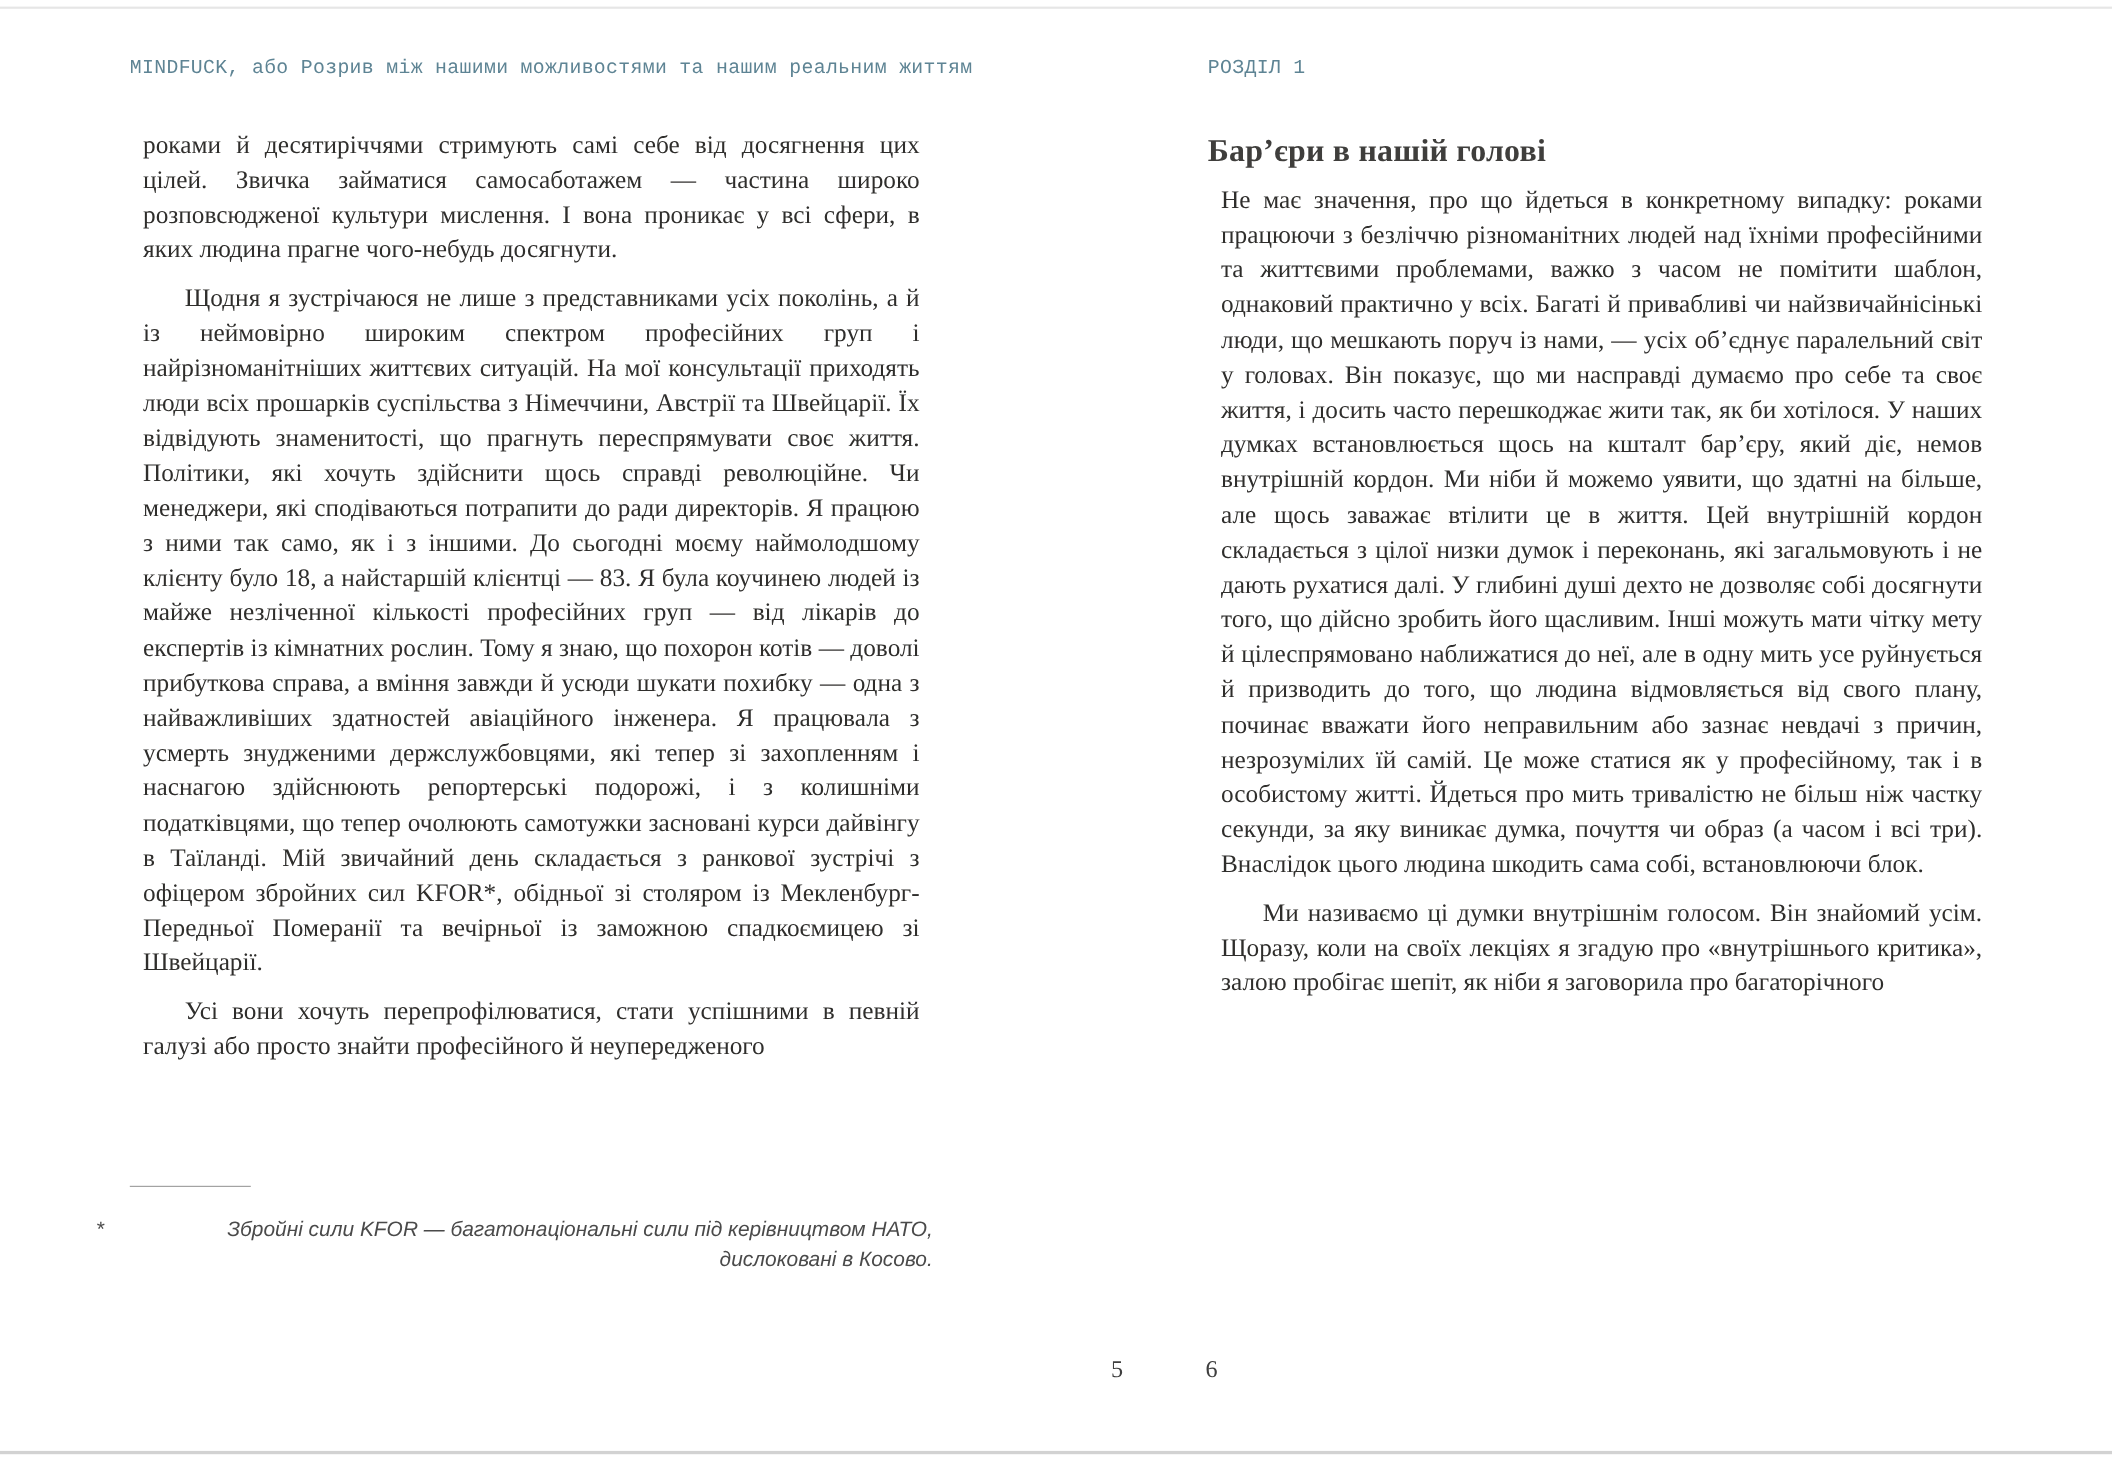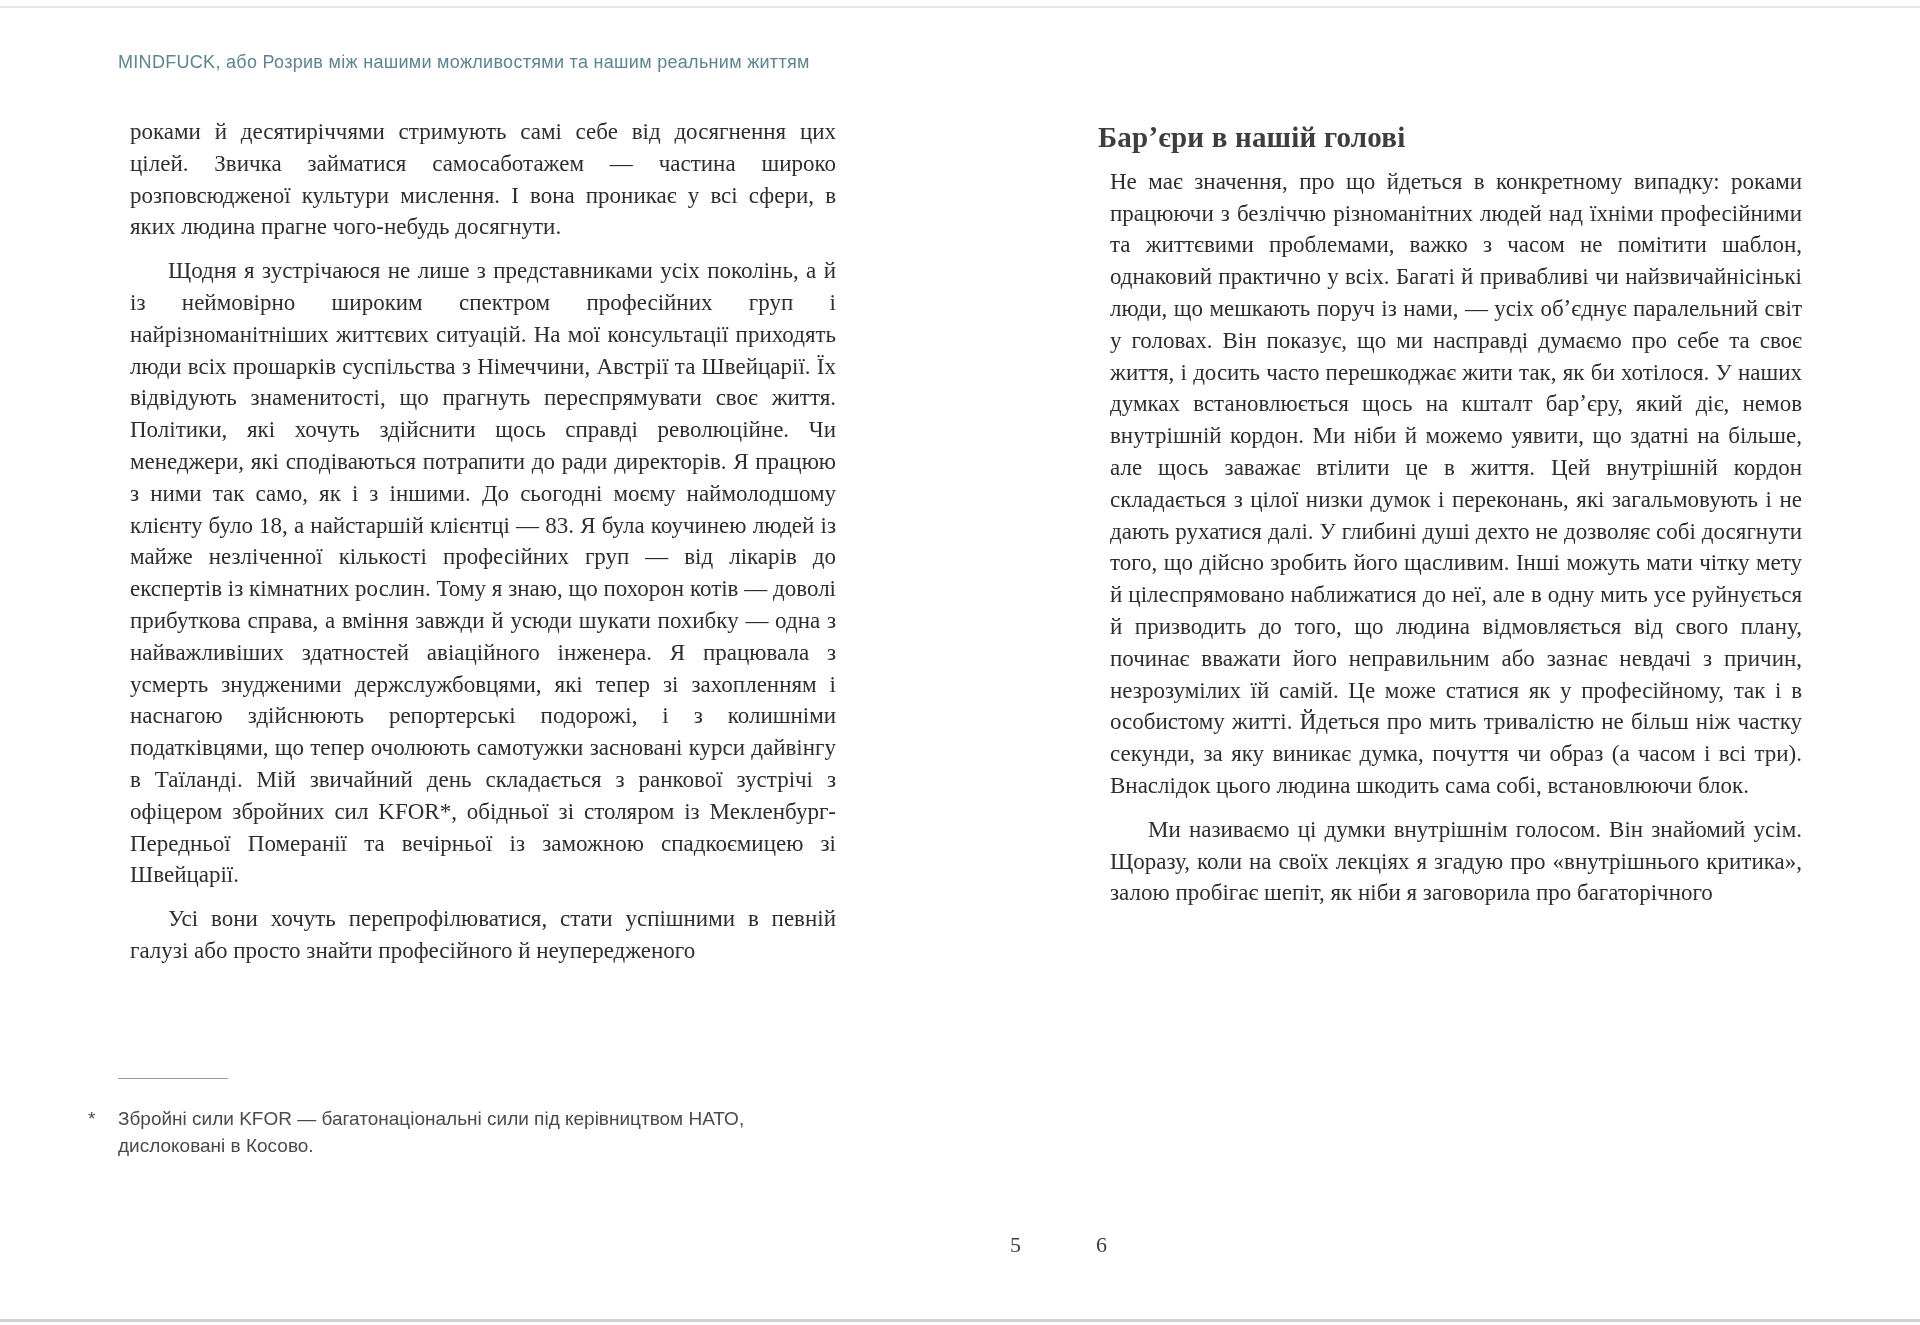--- a/index.html
+++ b/index.html
@@ -15,21 +15,21 @@
   .edge-top { top: 6px; height: 2px; background: #e6e6e6; }
   .edge-bottom { bottom: 3px; height: 3px; background: #d2d2d2; }
 
   .page { position: absolute; top: 0; height: 100%; }
   .page-left  { left: 118px;  width: 730px; }
   .page-right { left: 1098px; width: 716px; }
 
   .running-header {
     position: absolute;
     top: 52px; left: 0; right: 0;
-    font-family: Liberation Sans, sans-serif;
+    font-family: Liberation Mono, monospace;
     font-size: 18px;
     color: #5e8494;
     letter-spacing: 0.3px;
     white-space: nowrap;
   }
 
   .body-text {
     position: absolute;
     top: 104px; left: 0; width: 100%;
     font-family: "Liberation Serif", serif;
@@ -64,21 +64,21 @@
     border-top: 1px solid #9a9a9a;
     margin-bottom: 26px;
   }
   .footnote-line { display: flex; }
   .footnote-marker {
     flex: 0 0 30px;
     width: 30px;
     margin-left: -30px;
     text-align: left;
   }
-  .footnote-text { flex: 1; text-align: left; }
+  .footnote-text { flex: 1; text-align: right; font-style: italic; }
 
   .page-number {
     position: absolute;
     top: 1232px;
     font-family: "Liberation Serif", serif;
     font-size: 22px;
     color: #3f3f3f;
   }
   .pn-left  { left: 1010px; }
   .pn-right { left: 1096px; }
@@ -101,20 +101,21 @@
   <div class="footnote-block">
     <div class="footnote-rule"></div>
     <div class="footnote-line">
       <span class="footnote-marker">*</span>
       <span class="footnote-text">Збройні сили KFOR — багатонаціональні сили під керівництвом НАТО, дислоковані в Косово.</span>
     </div>
   </div>
 </div>
 
 <div class="page page-right">
+  <div class="running-header">РОЗДІЛ 1</div>
 
   <div class="body-text">
     <h2 class="section-heading">Барʼєри в нашій голові</h2>
     <p class="no-indent">Не має значення, про що йдеться в конкретному випадку: роками працюючи з безліччю різноманітних людей над їхніми професійними та життєвими проблемами, важко з часом не помітити шаблон, однаковий практично у всіх. Багаті й привабливі чи найзвичайнісінькі люди, що мешкають поруч із нами, — усіх обʼєднує паралельний світ у головах. Він показує, що ми насправді думаємо про себе та своє життя, і досить часто перешкоджає жити так, як би хотілося. У наших думках встановлюється щось на кшталт барʼєру, який діє, немов внутрішній кордон. Ми ніби й можемо уявити, що здатні на більше, але щось заважає втілити це в життя. Цей внутрішній кордон складається з цілої низки думок і переконань, які загальмовують і не дають рухатися далі. У глибині душі дехто не дозволяє собі досягнути того, що дійсно зробить його щасливим. Інші можуть мати чітку мету й цілеспрямовано наближатися до неї, але в одну мить усе руйнується й призводить до того, що людина відмовляється від свого плану, починає вважати його неправильним або зазнає невдачі з причин, незрозумілих їй самій. Це може статися як у професійному, так і в особистому житті. Йдеться про мить тривалістю не більш ніж частку секунди, за яку виникає думка, почуття чи образ (а часом і всі три). Внаслідок цього людина шкодить сама собі, встановлюючи блок.</p>
     <p class="indent">Ми називаємо ці думки внутрішнім голосом. Він знайомий усім. Щоразу, коли на своїх лекціях я згадую про «внутрішнього критика», залою пробігає шепіт, як ніби я заговорила про багаторічного</p>
   </div>
 </div>
 
 <div class="page-number pn-left">5</div>
 <div class="page-number pn-right">6</div>

